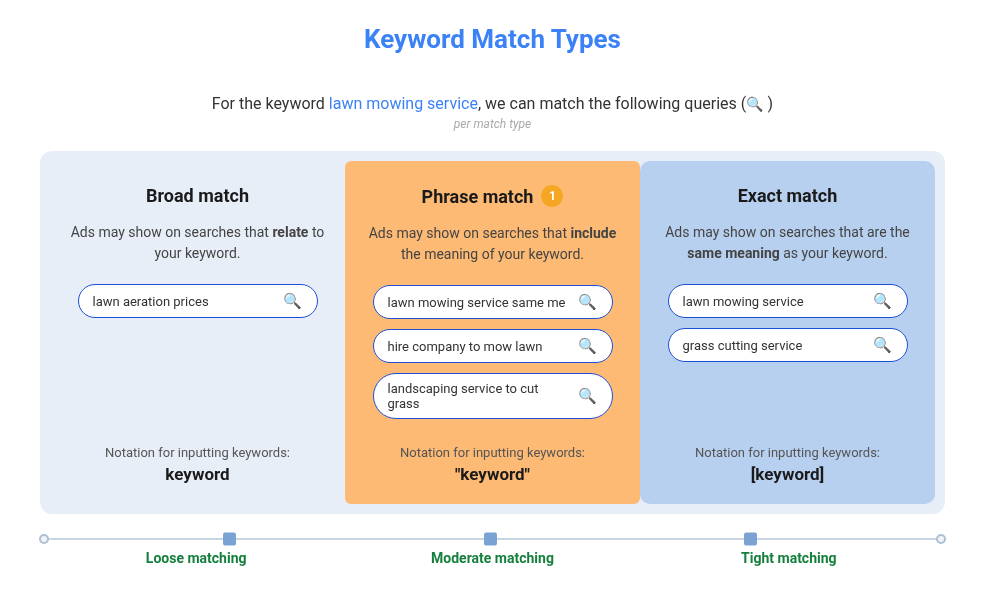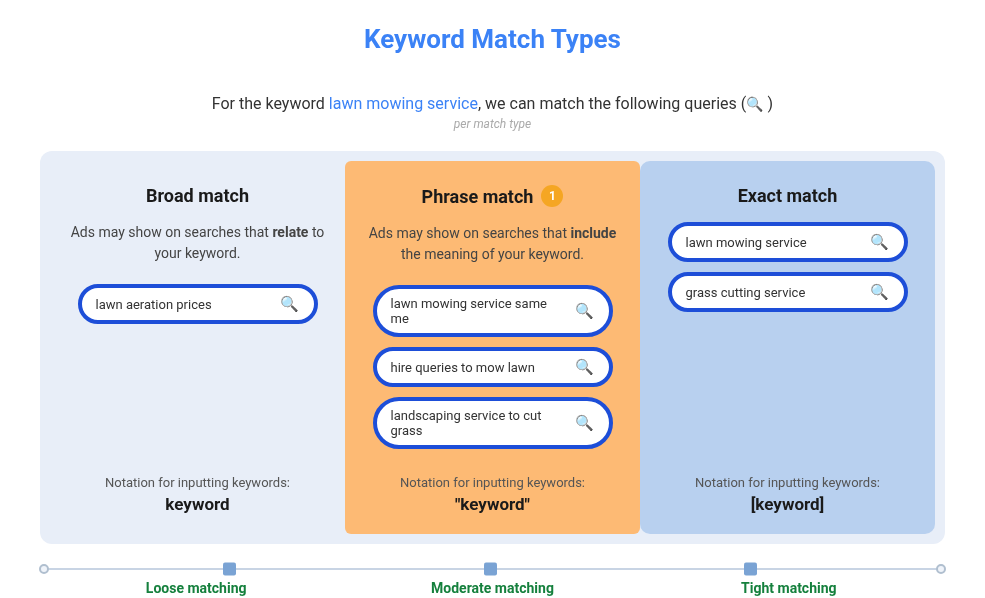--- a/index.html
+++ b/index.html
@@ -119,21 +119,21 @@
       display: flex;
       align-items: center;
       background: white;
       border-radius: 999px;
       padding: 7px 14px 7px 14px;
       margin-bottom: 10px;
       width: 100%;
       max-width: 240px;
       font-size: 13px;
       color: #333;
-      border: 4px solid #1d4ed8;
+      border: 1px solid #1d4ed8;
       gap: 8px;
     }
 
     .search-pill .pill-text {
       flex: 1;
     }
 
     .search-pill .pill-icon {
       color: #6699dd;
       font-size: 15px;
@@ -239,37 +239,40 @@
       <span class="badge">1</span>
     </div>
     <p class="card-desc">
       Ads may show on searches that <strong>include</strong> the meaning of your keyword.
     </p>
     <div class="search-pill">
       <span class="pill-text">lawn mowing service same me</span>
       <span class="pill-icon">🔍</span>
     </div>
     <div class="search-pill">
-      <span class="pill-text">hire queries to mow lawn</span>
+      <span class="pill-text">hire company to mow lawn</span>
       <span class="pill-icon">🔍</span>
     </div>
     <div class="search-pill">
       <span class="pill-text">landscaping service to cut grass</span>
       <span class="pill-icon">🔍</span>
     </div>
     <div class="notation-section">
       <span>Notation for inputting keywords:</span>
       <span class="notation-value">"keyword"</span>
     </div>
   </div>
 
   <div class="card exact">
     <div class="card-title">
       <span>Exact match</span>
     </div>
+    <p class="card-desc">
+      Ads may show on searches that are the <strong>same meaning</strong> as your keyword.
+    </p>
     <div class="search-pill">
       <span class="pill-text">lawn mowing service</span>
       <span class="pill-icon">🔍</span>
     </div>
     <div class="search-pill">
       <span class="pill-text">grass cutting service</span>
       <span class="pill-icon">🔍</span>
     </div>
     <div class="notation-section">
       <span>Notation for inputting keywords:</span>

